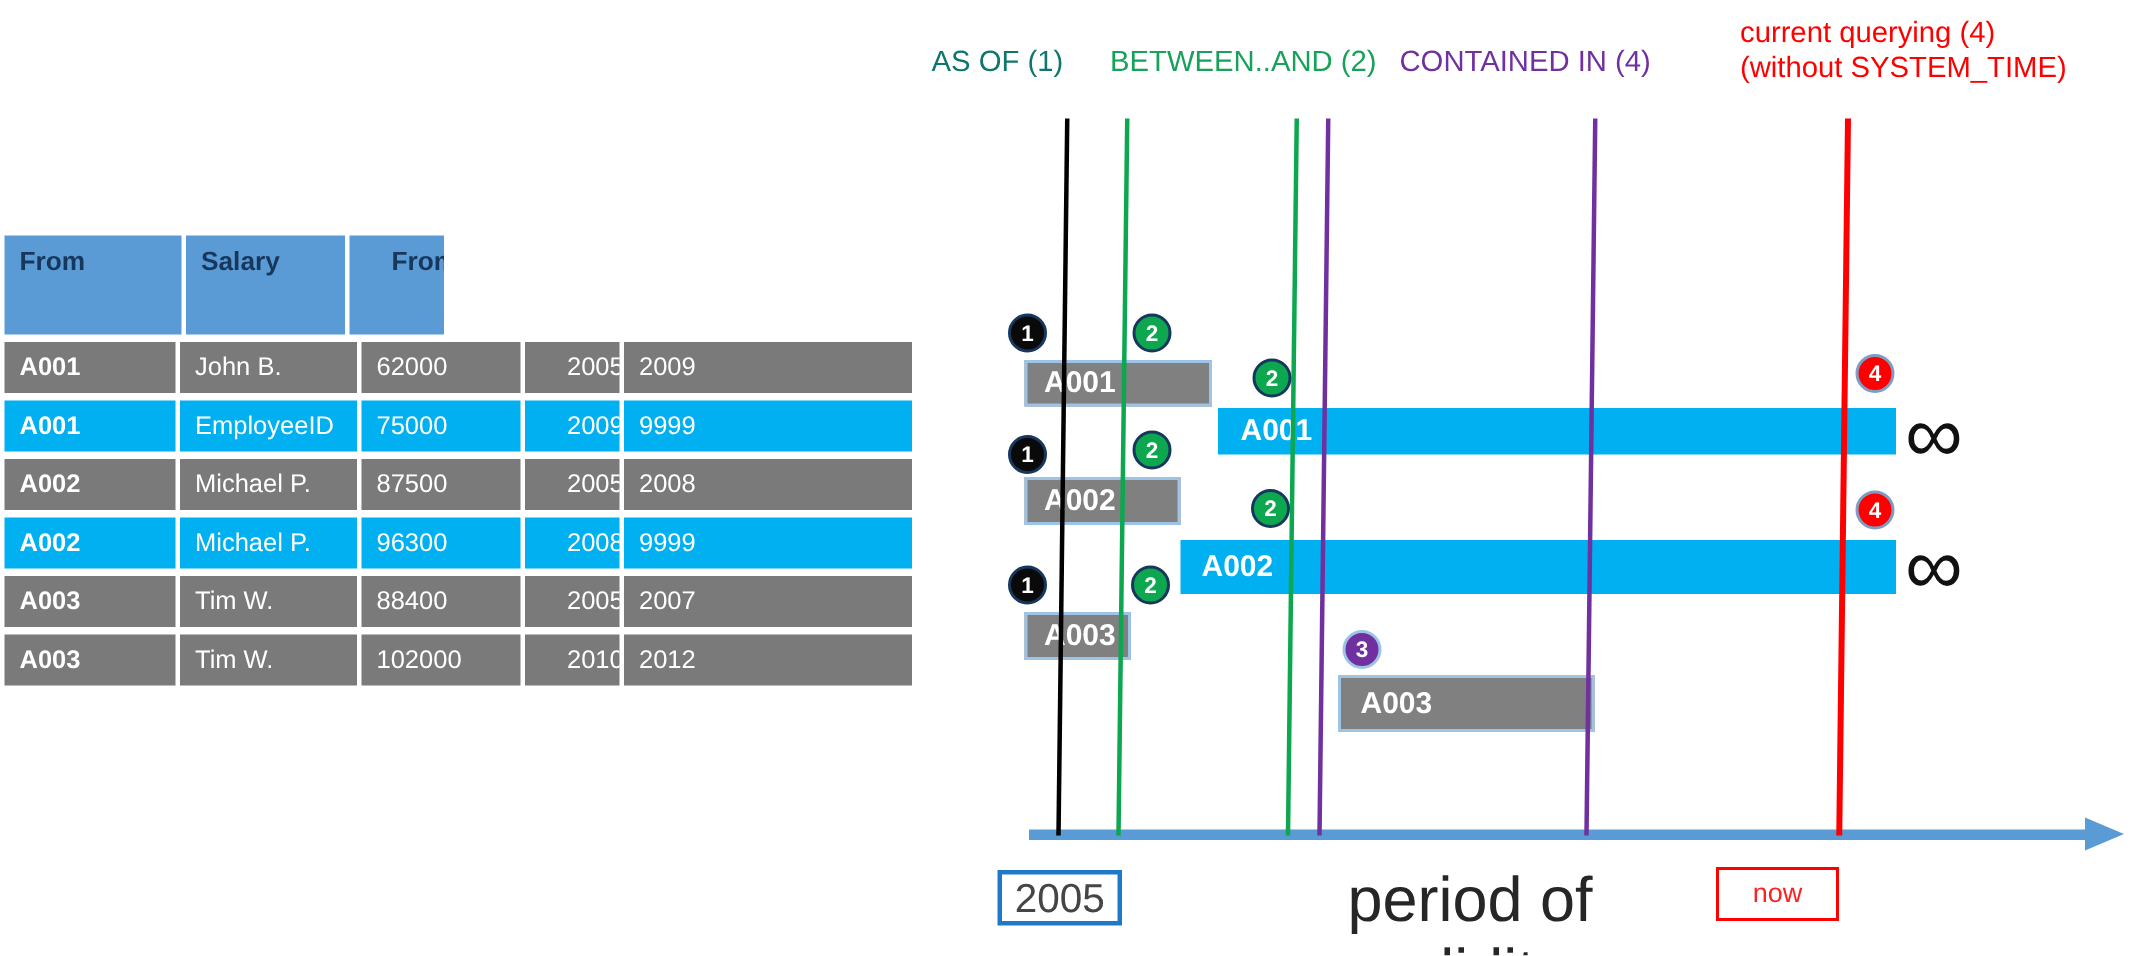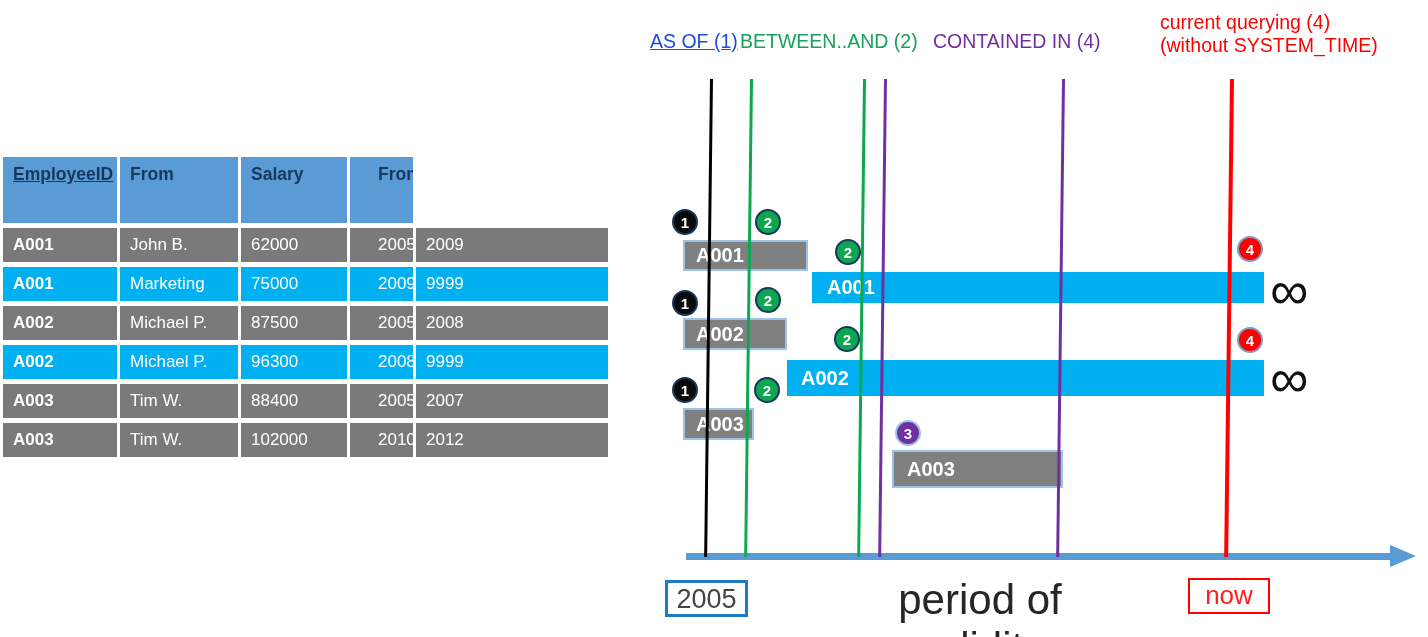--- a/index.html
+++ b/index.html
@@ -15,21 +15,21 @@
   .head .t-cell{
     background:#5B9BD5;height:66px;padding-top:7px;
     color:#17375D;font-size:17.5px;font-weight:bold;
   }
   .head .c0 .hd-txt{text-decoration:underline;}
   .data .t-cell{height:34px;line-height:34px;color:#ffffff;font-size:17px;background:#7A7A7A;}
   .data .c0{font-weight:bold;}
   .data.hl .t-cell{background:#00B0F0;}
   
   .lg{position:absolute;top:30px;font-size:19.5px;white-space:nowrap;}
-  .lg-asof{left:650px;color:#1d4ed8;text-decoration:underline;}
+  .lg-asof{left:621px;color:#0f766e;}
   .lg-between{left:740px;color:#17A15A;}
   .lg-contained{left:933px;color:#7030A0;}
   .lg-current{left:1160px;top:11px;color:#FF0000;line-height:23px;}
   
   .vline{position:absolute;top:79px;height:478px;width:3px;transform:rotate(0.7deg);transform-origin:top center;z-index:2;}
   .vl-black{left:710px;background:#000000;width:2.5px;}
   .vl-green1{left:750px;background:#0DA750;}
   .vl-green2{left:863px;background:#0DA750;}
   .vl-purple1{left:884px;background:#7030A0;}
   .vl-purple2{left:1062px;background:#7030A0;}
@@ -65,47 +65,46 @@
     position:absolute;left:1390px;top:545px;width:0;height:0;z-index:0;
     border-left:26px solid #5B9BD5;border-top:11px solid transparent;border-bottom:11px solid transparent;
   }
   
   .year-box{
     position:absolute;left:665px;top:580px;width:83px;height:37px;box-sizing:border-box;
     border:3px solid #1E7AC9;color:#454545;font-size:27px;text-align:center;line-height:32px;
   }
   .axis-label{position:absolute;left:833px;top:576px;width:294px;text-align:center;color:#262626;font-size:42px;}
   .now-box{
-    position:absolute;left:1188px;top:578px;width:82px;height:36px;box-sizing:border-box;
-    border:2.5px solid #FF0000;color:#FF2020;font-size:26px;text-align:center;line-height:31px;
+    position:absolute;left:1144px;top:578px;width:82px;height:36px;box-sizing:border-box;
+    border:2.5px solid #FF0000;color:#FF2020;font-size:18px;text-align:center;line-height:31px;
   }
 </style>
 </head>
 <body>
 
 <div class="canvas">
 
   <div class="emp-table">
     <div class="t-row head">
-      <div class="t-cell c0"><span class="hd-txt">EmployeeID</span></div>
       <div class="t-cell c1"><span>From</span></div>
       <div class="t-cell c2"><span>Salary</span></div>
       <div class="t-cell c3"><span>From</span></div>
     </div>
 
     <div class="t-row data">
       <div class="t-cell c0">A001</div>
       <div class="t-cell c1">John  B.</div>
       <div class="t-cell c2">62000</div>
       <div class="t-cell c3">2005</div>
       <div class="t-cell c4">2009</div>
     </div>
     <div class="t-row data hl">
       <div class="t-cell c0">A001</div>
-      <div class="t-cell c1">Marketing</div>
+      <div class="t-cell c1">EmployeeID</div>
       <div class="t-cell c2">75000</div>
       <div class="t-cell c3">2009</div>
       <div class="t-cell c4">9999</div>
     </div>
     <div class="t-row data">
       <div class="t-cell c0">A002</div>
       <div class="t-cell c1">Michael P.</div>
       <div class="t-cell c2">87500</div>
       <div class="t-cell c3">2005</div>
       <div class="t-cell c4">2008</div>

